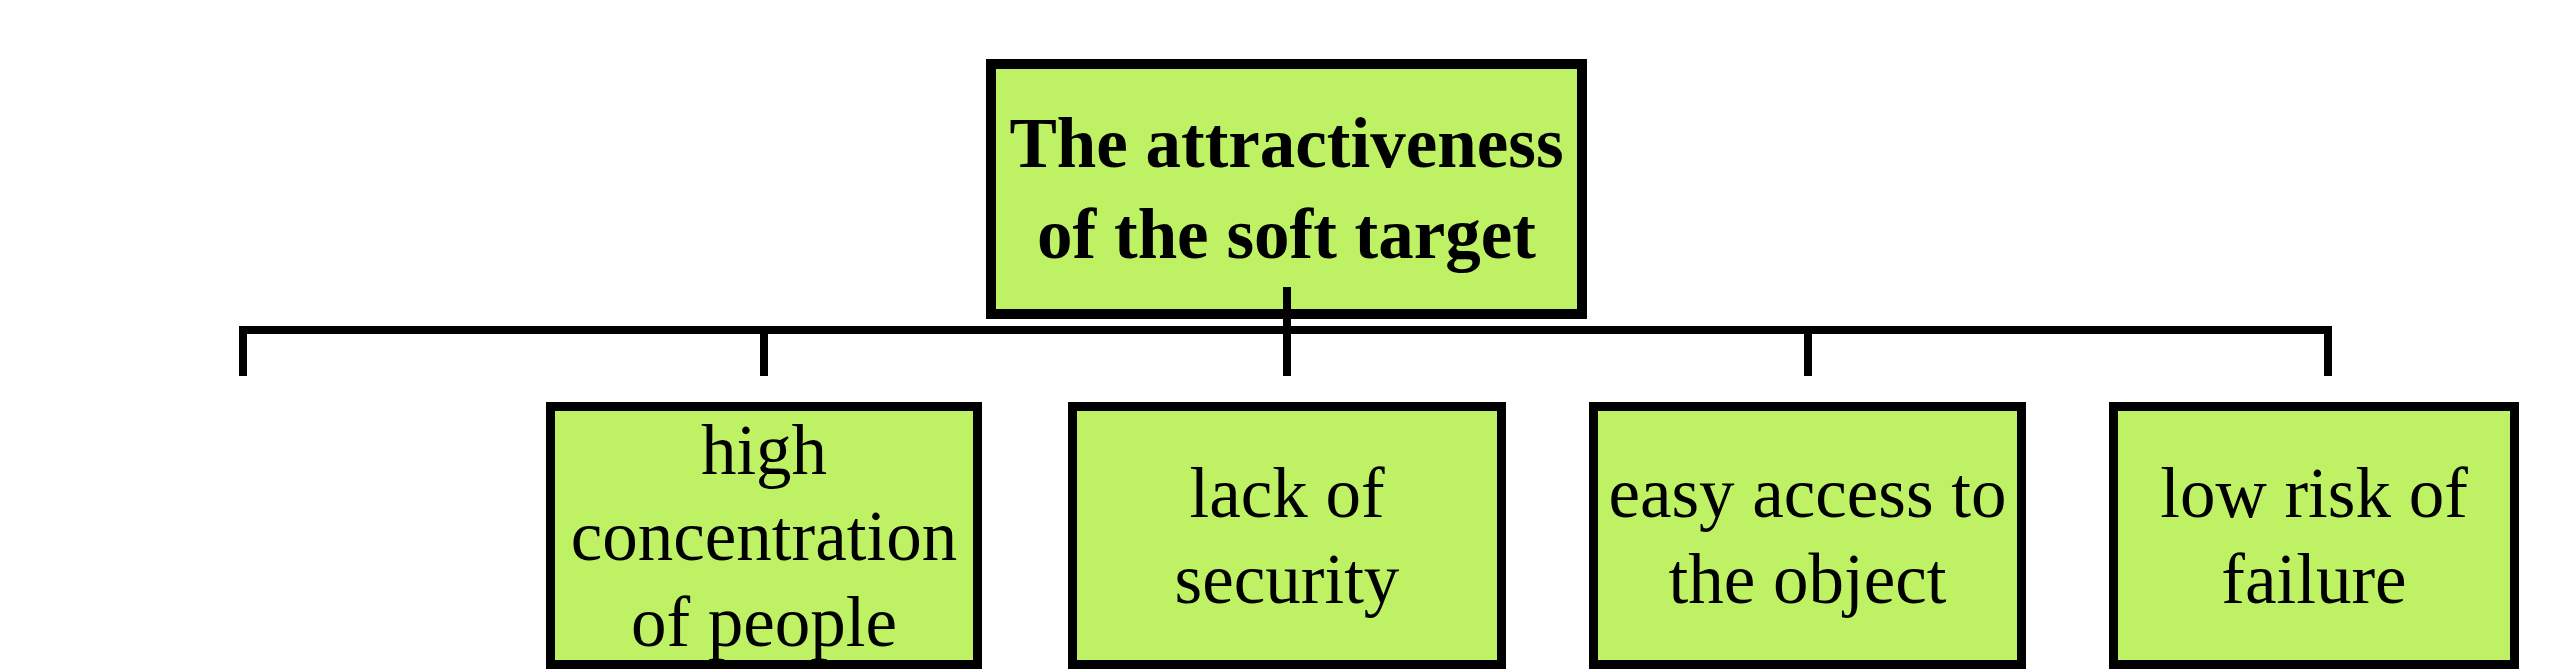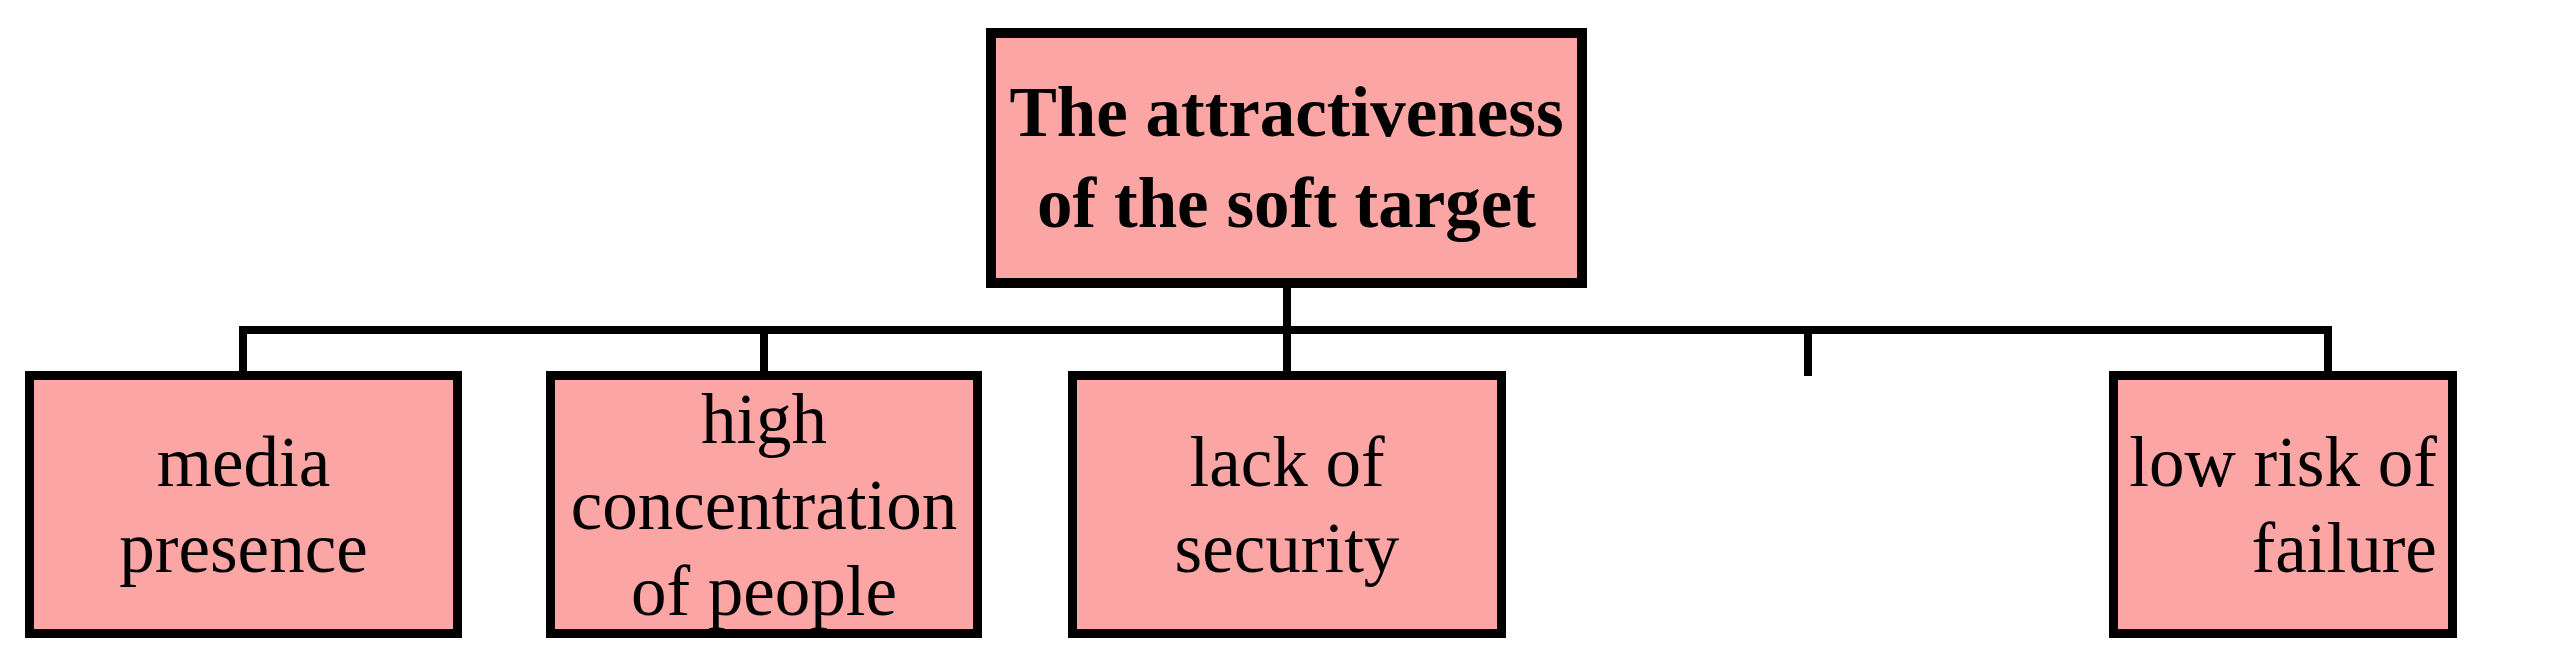--- a/index.html
+++ b/index.html
@@ -12,25 +12,26 @@
     width: 2576px;
     height: 671px;
     background: #ffffff;
     font-family: "Liberation Serif", "DejaVu Serif", serif;
     color: #000000;
     overflow: hidden;
   }
   .node {
     position: absolute;
     box-sizing: border-box;
-    background: #fca5a5;
+    background: #bef264;
     display: flex;
     align-items: center;
     justify-content: center;
     text-align: center;
+    margin-top: 31px;
   }
   .root-node {
     left: 986px;
     top: 28px;
     width: 601px;
     height: 260px;
     border: 10.5px solid #000000;
   }
   .root-node .label {
     font-size: 71px;
@@ -46,21 +47,21 @@
   .child-node .label {
     font-size: 71px;
     font-weight: normal;
     line-height: 86px;
     white-space: pre-line;
   }
   .child-1 { left: 25px;   width: 437px; }
   .child-2 { left: 546px;  width: 436px; }
   .child-3 { left: 1068px; width: 438px; }
   .child-4 { left: 1589px; width: 437px; }
-  .child-5 { left: 2109px; width: 348px; text-align: right; }
+  .child-5 { left: 2109px; width: 410px; }
 
   .connector {
     position: absolute;
     background: #000000;
   }
   .trunk   { left: 1283px; top: 287px; width: 8px;   height: 89px; }
   .hbar    { left: 239px;  top: 326px; width: 2093px; height: 8px;  }
   .stub    { top: 326px; width: 8px; height: 50px; }
   .stub-1  { left: 239px;  }
   .stub-2  { left: 760px;  }
@@ -77,36 +78,36 @@
 of the soft target</div>
   </div>
 
   <div class="connector trunk"></div>
   <div class="connector hbar"></div>
   <div class="connector stub stub-1"></div>
   <div class="connector stub stub-2"></div>
   <div class="connector stub stub-4"></div>
   <div class="connector stub stub-5"></div>
 
-  <div class="node child-node child-1">
-    <div class="label">media
-presence</div>
-  </div>
 
   <div class="node child-node child-3">
     <div class="label">lack of
 security</div>
   </div>
 
   <div class="node child-node child-2">
     <div class="label">high
 concentration
 of people</div>
   </div>
 
+  <div class="node child-node child-4">
+    <div class="label">easy access to
+the object</div>
+  </div>
 
   <div class="node child-node child-5">
     <div class="label">low risk of
 failure</div>
   </div>
 
 </div>
 
 
 </body></html>

